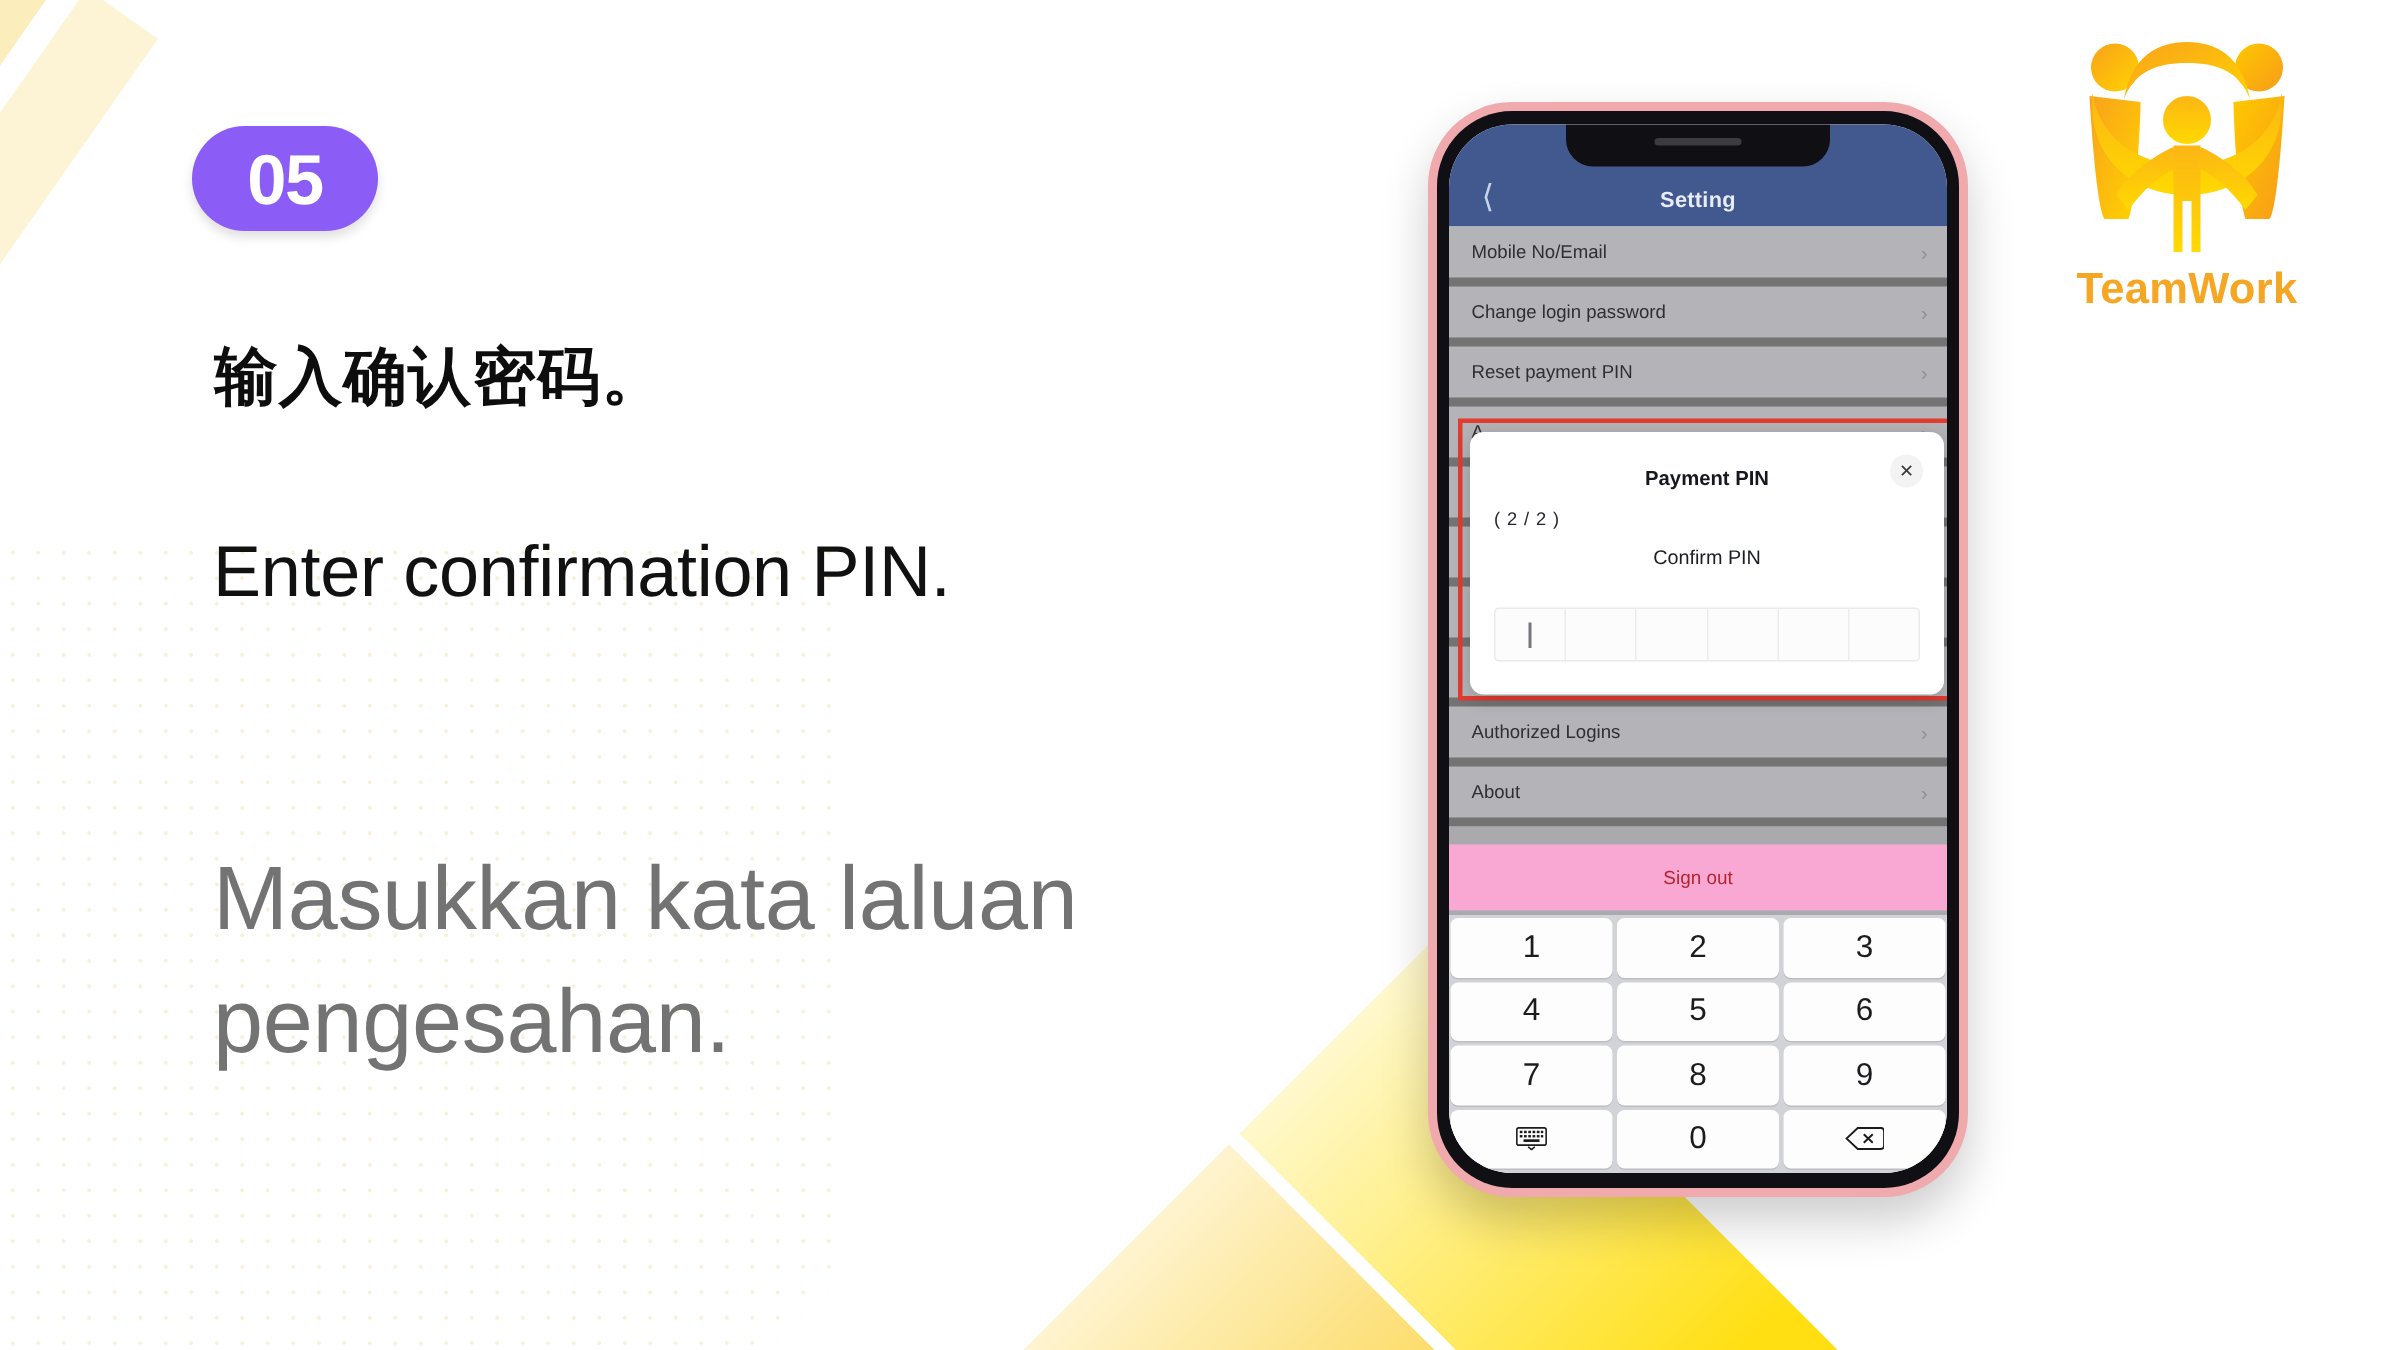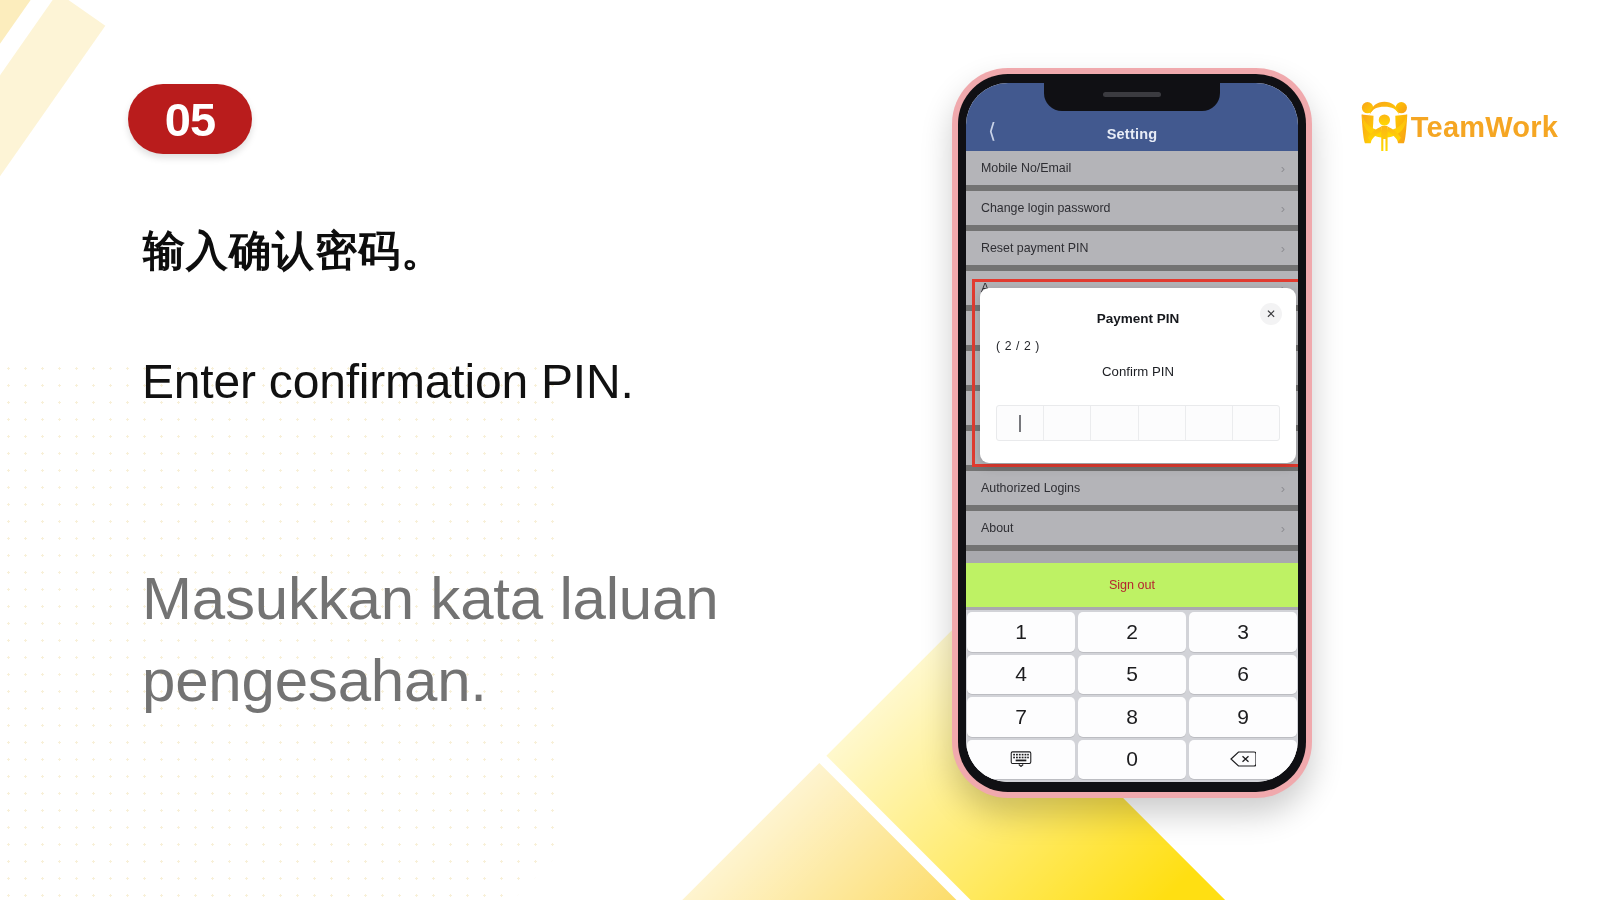--- a/index.html
+++ b/index.html
@@ -53,21 +53,21 @@
   .br4 { position:absolute; left:812px; top:0; width:180px; height:1400px; background:#ffdf12; }
   .br-fade {
     position:absolute; left:0; top:-120px; width:1250px; height:480px;
     background: linear-gradient(180deg, #ffffff 6%, rgba(255,255,255,0) 96%);
   }
 
   
   .badge {
     position: absolute; left: 128px; top: 84px;
     width: 124px; height: 70px;
-    background: #b91c1c;
+    background: #8b5cf6;
     border-radius: 36px;
     display: flex; align-items: center; justify-content: center;
     color: #ffffff;
     font-size: 47px; font-weight: 700; letter-spacing: -1px;
     box-shadow: 0 4px 7px rgba(0,0,0,.13);
   }
   .headline-cn {
     position: absolute; left: 143px; top: 228px;
     font-size: 42px; font-weight: 700; color: #0d0d0d;
     letter-spacing: 1px; line-height: 1.1;
@@ -83,21 +83,21 @@
     position: absolute; left: 142px; top: 558px;
     font-size: 60px; font-weight: 400; color: #737373;
     letter-spacing: -.2px; line-height: 1.36;
     width: 700px;
   }
 
   
   .logo {
     position: absolute; left: 1358px; top: 18px;
     width: 200px; height: 215px;
-    display: flex; align-items: center; text-align: center;
+    display: flex; flex-direction: column; align-items: center; text-align: center;
   }
   .logo-mark { width: 150px; height: 155px; }
   .logo-text {
     margin-top: 4px;
     font-size: 29px; font-weight: 700; color: #f5a623;
     letter-spacing: .2px;
   }
 
   
   .phone {
@@ -165,21 +165,21 @@
     display: flex; align-items: center; justify-content: space-between;
     padding: 0 13px 0 15px;
     font-size: 12.4px; color: #2e2e33;
     border-bottom: 6px solid #737373;
   }
   .row .chev { color: #8e8e93; font-size: 13px; }
   .list-gap { height: 12px; background: #a9a9ae; }
   .signout-row {
     height: 44px;
     display: flex; align-items: center; justify-content: center;
-    background: #bef264;
+    background: #f9a8d4;
     color: #b5252f; font-size: 12.6px;
   }
 
   
   .keypad {
     position: absolute; left: 0; right: 0; bottom: 0;
     height: 172px;
     background: #d2d3d8;
     display: grid;
     grid-template-columns: repeat(3, 1fr);

